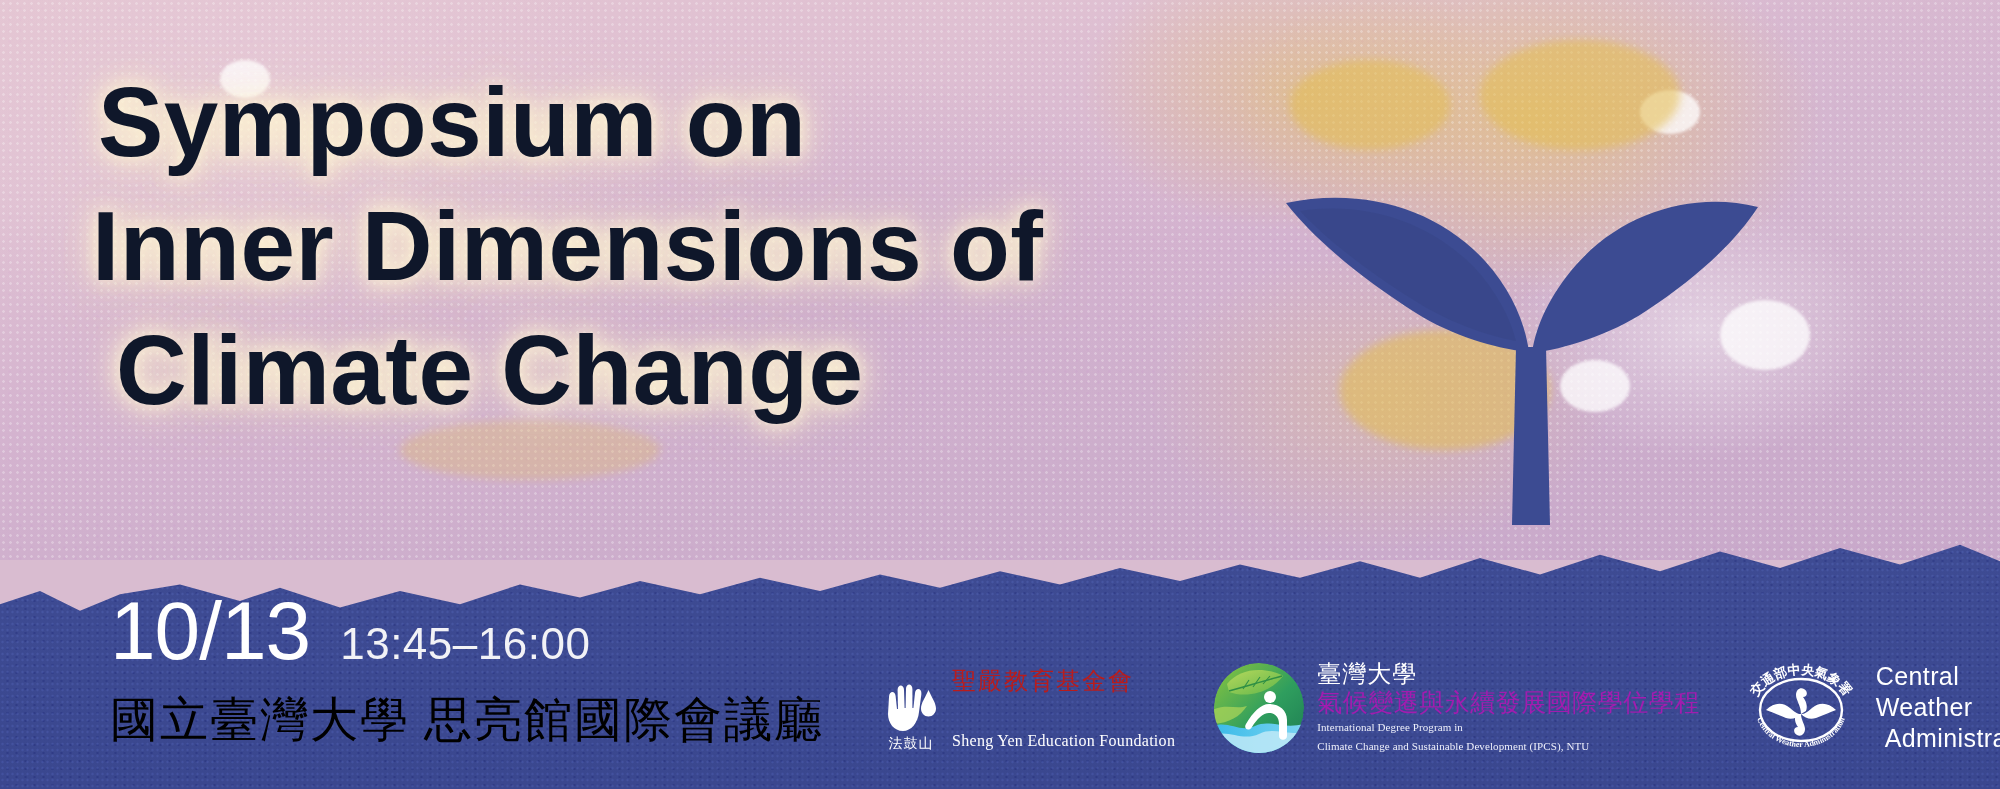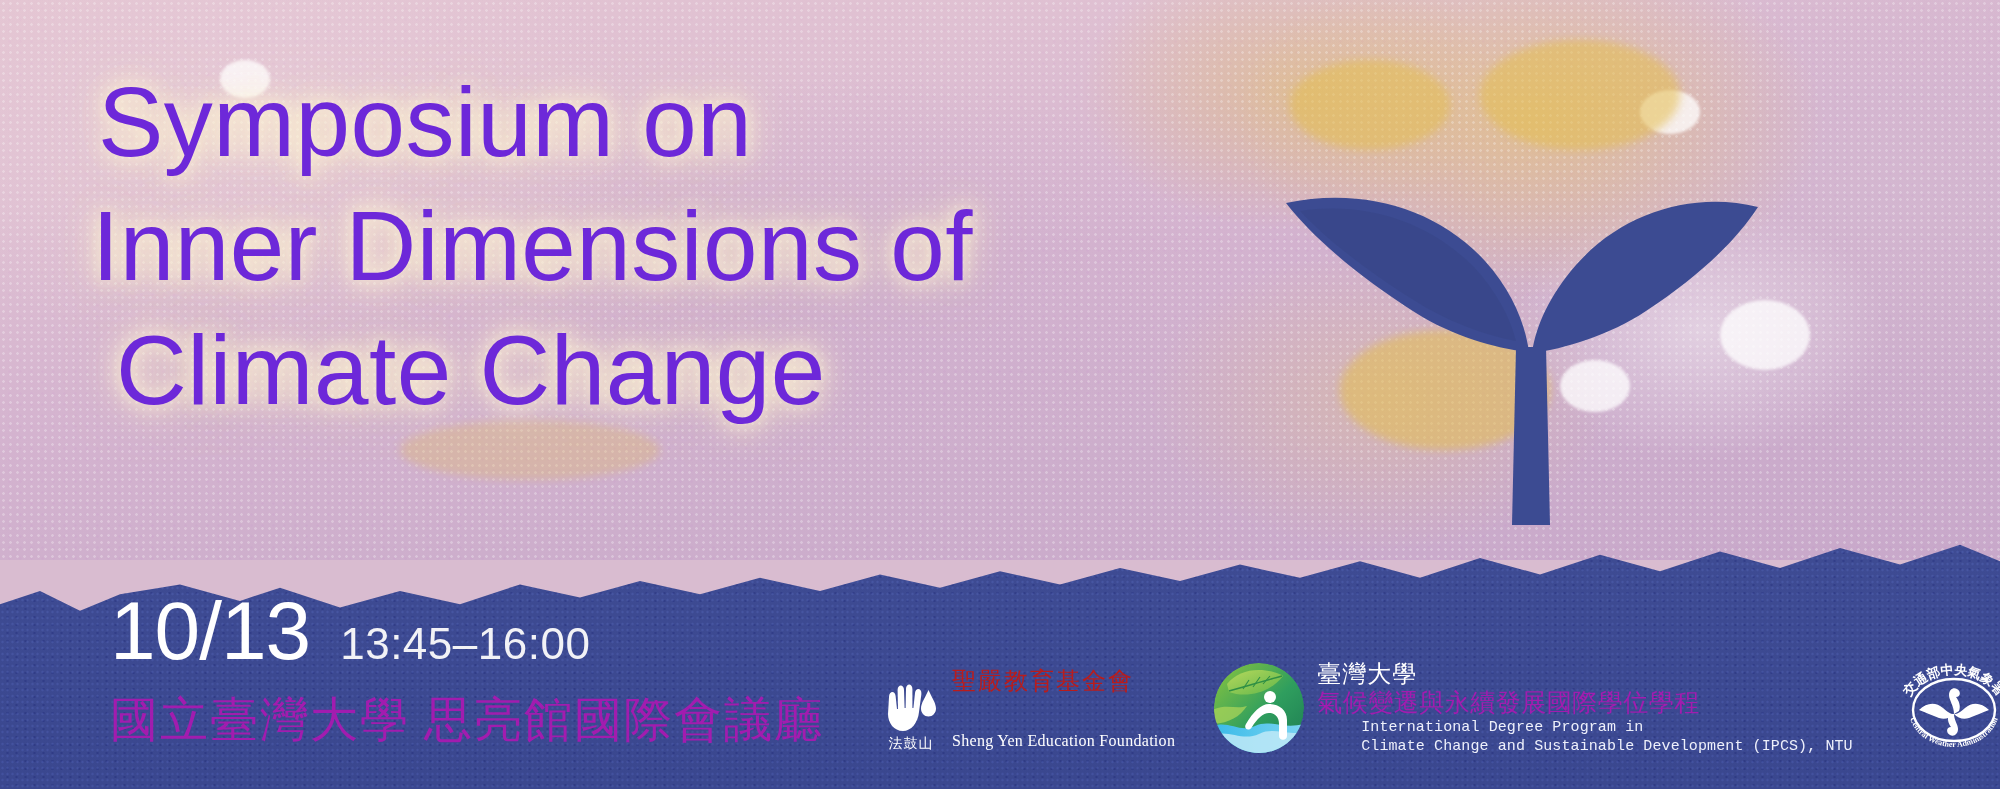--- a/index.html
+++ b/index.html
@@ -78,23 +78,23 @@
 
   
   .sprout{ position:absolute; left:1240px; top:55px; width:560px; height:470px; }
   .sprout svg{ display:block; width:100%; height:100%; }
 
   
   .title-block{
     position:absolute; left:92px; top:60px; width:920px;
   }
   .title-line{
-    color:#6d28d9;
+    color:#0f172a;
     font-family:"Liberation Sans", sans-serif;
-    font-weight:400;
+    font-weight:700;
     font-size:98px;
     line-height:124px;
     letter-spacing:.5px;
     white-space:nowrap;
     text-shadow:
       0 0 18px rgba(255,248,214,.95),
       0 0 34px rgba(255,245,205,.85),
       0 0 52px rgba(255,243,200,.6);
   }
   .title-line.l1{ padding-left:6px; }
@@ -113,21 +113,21 @@
     letter-spacing:-1px;
   }
   .time-range{
     color:#f2f2f6;
     font-family:"Liberation Sans", sans-serif;
     font-size:44px; line-height:44px; font-weight:400;
     letter-spacing:.5px;
   }
   .venue{
     position:absolute; left:110px; top:692px;
-    color:#a21caf;
+    color:#000000;
     font-family:"Liberation Serif", serif;
     font-size:48px; line-height:56px; font-weight:400;
     letter-spacing:2px;
     white-space:nowrap;
   }
 
   
   .logo-row{
     position:absolute; left:880px; top:640px; width:1100px; height:135px;
     display:flex; align-items:center;
@@ -158,22 +158,22 @@
   .ntu-txt{ display:flex; flex-direction:column; justify-content:center; }
   .ntu-cn1{
     color:#ffffff; font-family:"Liberation Serif", serif;
     font-size:24px; line-height:28px; letter-spacing:1px; white-space:nowrap;
   }
   .ntu-cn2{
     color:#a21caf; font-family:"Liberation Serif", serif;
     font-size:25px; line-height:30px; letter-spacing:.5px; white-space:nowrap;
   }
   .ntu-en{
-    color:#eef0fb; font-family:Liberation Mono, monospace;
-    font-size:15px; line-height:19px; letter-spacing:.1px; white-space:nowrap;margin-left:44px;
+    color:#eef0fb; font-family:Liberation Serif, serif;
+    font-size:11px; line-height:19px; letter-spacing:.1px; white-space:nowrap;
   }
 
   
   .logo-cwa{ display:flex; align-items:center; gap:14px; }
   .cwa-mark{ width:122px; height:112px; flex:0 0 122px; }
   .cwa-mark svg{ display:block; width:122px; height:112px; }
   .cwa-txt{ display:flex; flex-direction:column; }
   .cwa-line{
     color:#ffffff; font-family:"Liberation Sans", sans-serif;
     font-size:25px; line-height:31px; font-weight:300; letter-spacing:.4px;

